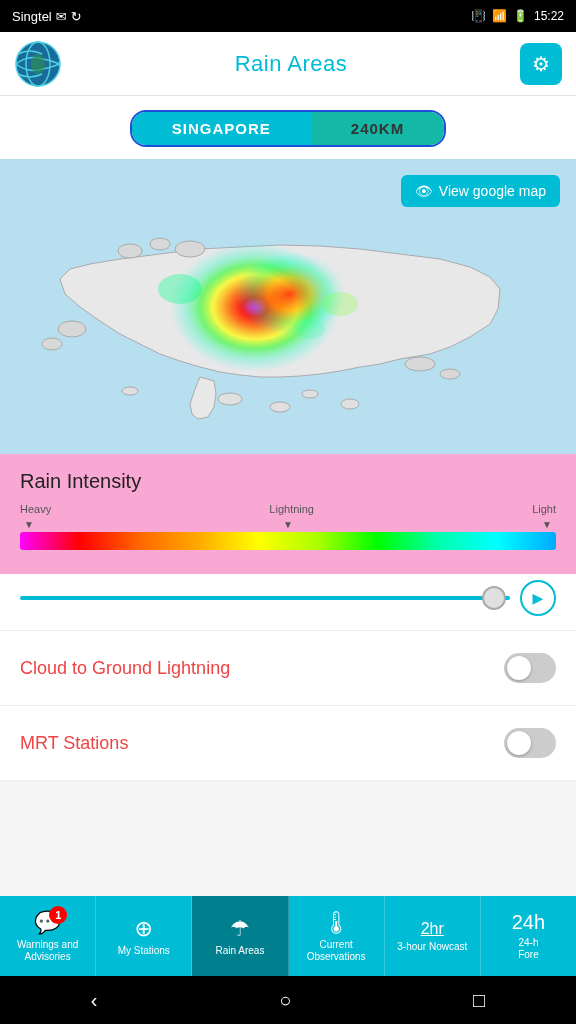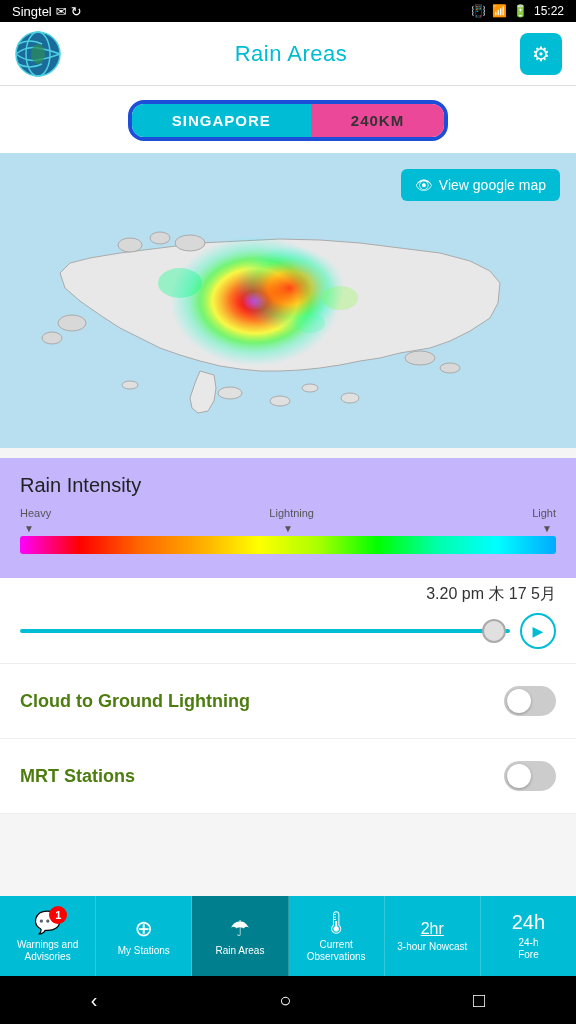--- a/index.html
+++ b/index.html
@@ -13,21 +13,21 @@
     }
 
     
     .status-bar {
       background: #000;
       color: #fff;
       display: flex;
       justify-content: space-between;
       align-items: center;
       padding: 4px 12px;
-      height: 22px;
+      height: 32px;
       font-size: 13px;
     }
     .status-left { display: flex; align-items: center; gap: 4px; }
     .status-right { display: flex; align-items: center; gap: 6px; font-size: 12px; }
 
     
     .header {
       background: #fff;
       display: flex;
       align-items: center;
@@ -64,38 +64,38 @@
 
     
     .view-toggle {
       background: #fff;
       display: flex;
       justify-content: center;
       padding: 14px 0 12px;
     }
     .toggle-group {
       display: flex;
-      border: 4px solid #1d4ed8;
+      border: 2px solid #1d4ed8;
       border-radius: 16px;
       overflow: hidden;
     }
     .toggle-btn {
       padding: 8px 40px;
       font-size: 15px;
       font-weight: bold;
       cursor: pointer;
       border: none;
       letter-spacing: 1px;
     }
     .toggle-btn.active {
       background: #00bcd4;
       color: #fff;
     }
     .toggle-btn.inactive {
-      background: #ec4899;
+      background: #14b8a6;
       color: #333;
     }
 
     
     .map-container {
       position: relative;
       background: #b8dff0;
       height: 295px;
       overflow: hidden;
     }
@@ -114,23 +114,22 @@
       padding: 8px 14px;
       font-size: 14px;
       cursor: pointer;
       display: flex;
       align-items: center;
       gap: 6px;
     }
 
     
     .rain-intensity {
-      background: #c4b5fd;
+      background: #f9a8d4;
       padding: 16px 20px 10px;
-      margin-top: 10px;
     }
     .rain-intensity-title {
       font-size: 20px;
       font-weight: 500;
       color: #222;
       margin-bottom: 10px;
     }
     .intensity-labels {
       display: flex;
       justify-content: space-between;
@@ -197,22 +196,22 @@
     .toggle-row {
       background: #fff;
       display: flex;
       align-items: center;
       justify-content: space-between;
       padding: 22px 20px;
       border-bottom: 1px solid #eee;
     }
     .toggle-row-label {
       font-size: 18px;
-      color: #4d7c0f;
-      font-weight: 700;
+      color: #ef4444;
+      font-weight: 400;
     }
     .ios-toggle {
       width: 52px;
       height: 30px;
       border-radius: 15px;
       background: #ccc;
       position: relative;
       cursor: pointer;
     }
     .ios-toggle-knob {
@@ -405,21 +404,20 @@
 
   <div style="display:flex; justify-content:space-between; font-size:10px; color:#555; margin-bottom:2px; padding: 0 4px;">
     <span>▼</span>
       <span>▼</span>
       <span>▼</span>
   </div>
   <div class="intensity-bar"></div>
 </div>
 
 <div class="time-slider-section">
-  <div class="time-label">3.20 pm 木 17 5月</div>
   <div class="slider-row">
     <div class="slider-track">
       <div class="slider-thumb"></div>
     </div>
     <button class="play-btn">▶</button>
   </div>
 </div>
 
 <div class="toggle-row">
   <span class="toggle-row-label">Cloud to Ground Lightning</span>

